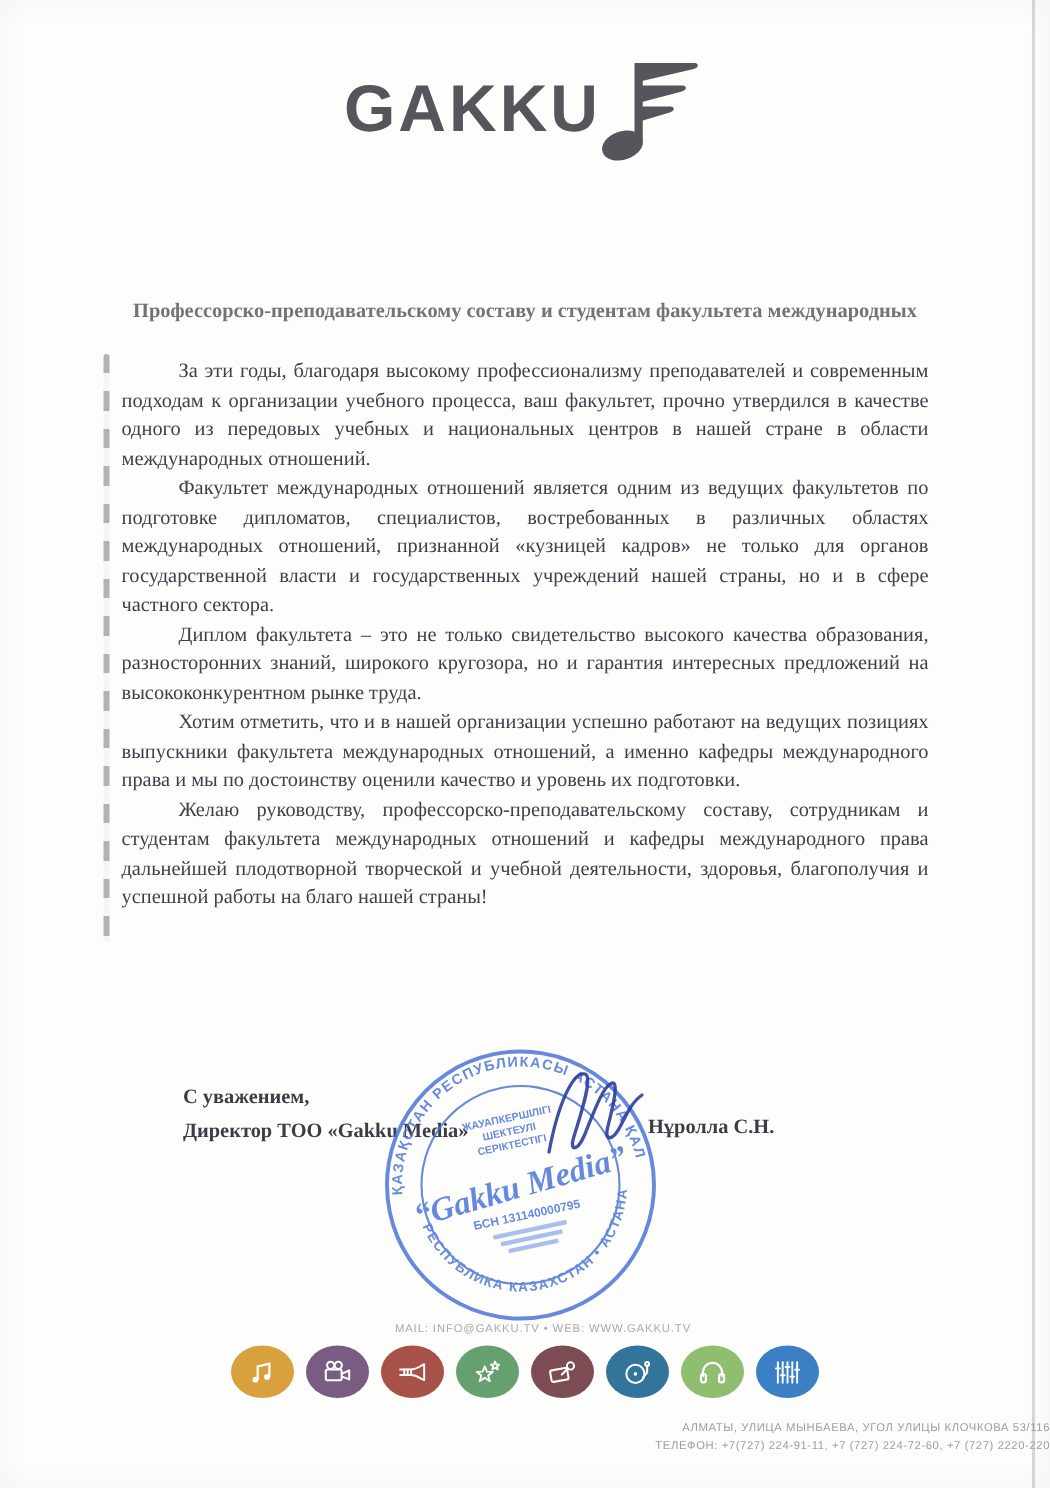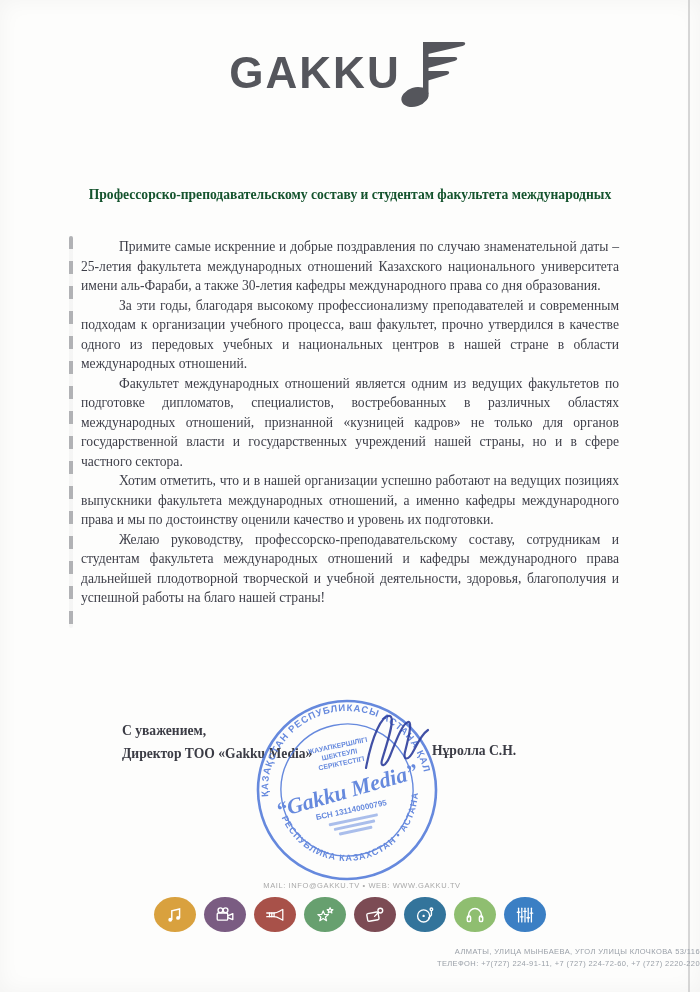--- a/index.html
+++ b/index.html
@@ -17,22 +17,22 @@
   }
   
   .logo{position:absolute;top:34px;left:0;width:700px;display:flex;justify-content:center;align-items:flex-start;}
   .logo-word{
     font-family:"Liberation Sans",sans-serif;font-weight:bold;font-size:44px;
     letter-spacing:2px;margin-top:14px;color:#55565c;
   }
   .logo-note{margin-left:-4px;}
   
   .heading{
-    position:absolute;top:184px;left:78px;width:544px;text-align:center;
-    font-weight:bold;font-size:13.6px;line-height:21px;color:#14532d;
+    position:absolute;top:196px;left:78px;width:544px;text-align:center;
+    font-weight:bold;font-size:13.6px;line-height:21px;color:#737373;
   }
   
   .body-text{
     position:absolute;top:237px;left:81px;width:538px;
     font-size:13.6px;line-height:19.5px;color:#3e3f49;text-align:justify;
   }
   .body-text p{margin:0;text-indent:38px;}
   
   .sig-block{
     position:absolute;top:719px;left:122px;font-weight:bold;
@@ -84,23 +84,23 @@
         </g>
       </svg>
     </span>
   </div>
 
   <div class="heading">
     <div>Профессорско-преподавательскому составу и студентам факультета международных</div>
   </div>
 
   <div class="body-text">
-    <p>Примите самые искренние и добрые поздравления по случаю знаменательной даты – 25-летия факультета международных отношений Казахского национального университета имени аль-Фараби, а также 30-летия кафедры международного права со дня образования.</p>
     <p>За эти годы, благодаря высокому профессионализму преподавателей и современным подходам к организации учебного процесса, ваш факультет, прочно утвердился в качестве одного из передовых учебных и национальных центров в нашей стране в области международных отношений.</p>
     <p>Факультет международных отношений является одним из ведущих факультетов по подготовке дипломатов, специалистов, востребованных в различных областях международных отношений, признанной «кузницей кадров» не только для органов государственной власти и государственных учреждений нашей страны, но и в сфере частного сектора.</p>
+    <p>Диплом факультета – это не только свидетельство высокого качества образования, разносторонних знаний, широкого кругозора, но и гарантия интересных предложений на высококонкурентном рынке труда.</p>
     <p>Хотим отметить, что и в нашей организации успешно работают на ведущих позициях выпускники факультета международных отношений, а именно кафедры международного права и мы по достоинству оценили качество и уровень их подготовки.</p>
     <p>Желаю руководству, профессорско-преподавательскому составу, сотрудникам и студентам факультета международных отношений и кафедры международного права дальнейшей плодотворной творческой и учебной деятельности, здоровья, благополучия и успешной работы на благо нашей страны!</p>
   </div>
 
   <div class="sig-block">
     <div>С уважением,</div>
     <div>Директор ТОО «Gakku Media»</div>
   </div>
   <div class="sig-name">Нұролла С.Н.</div>
 

